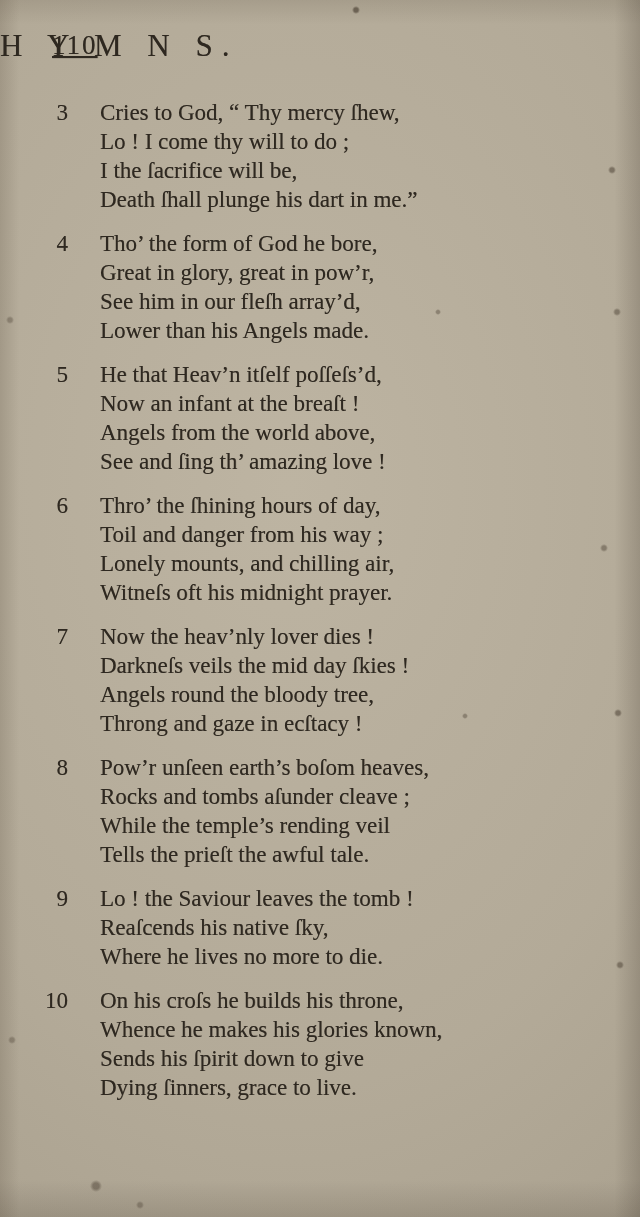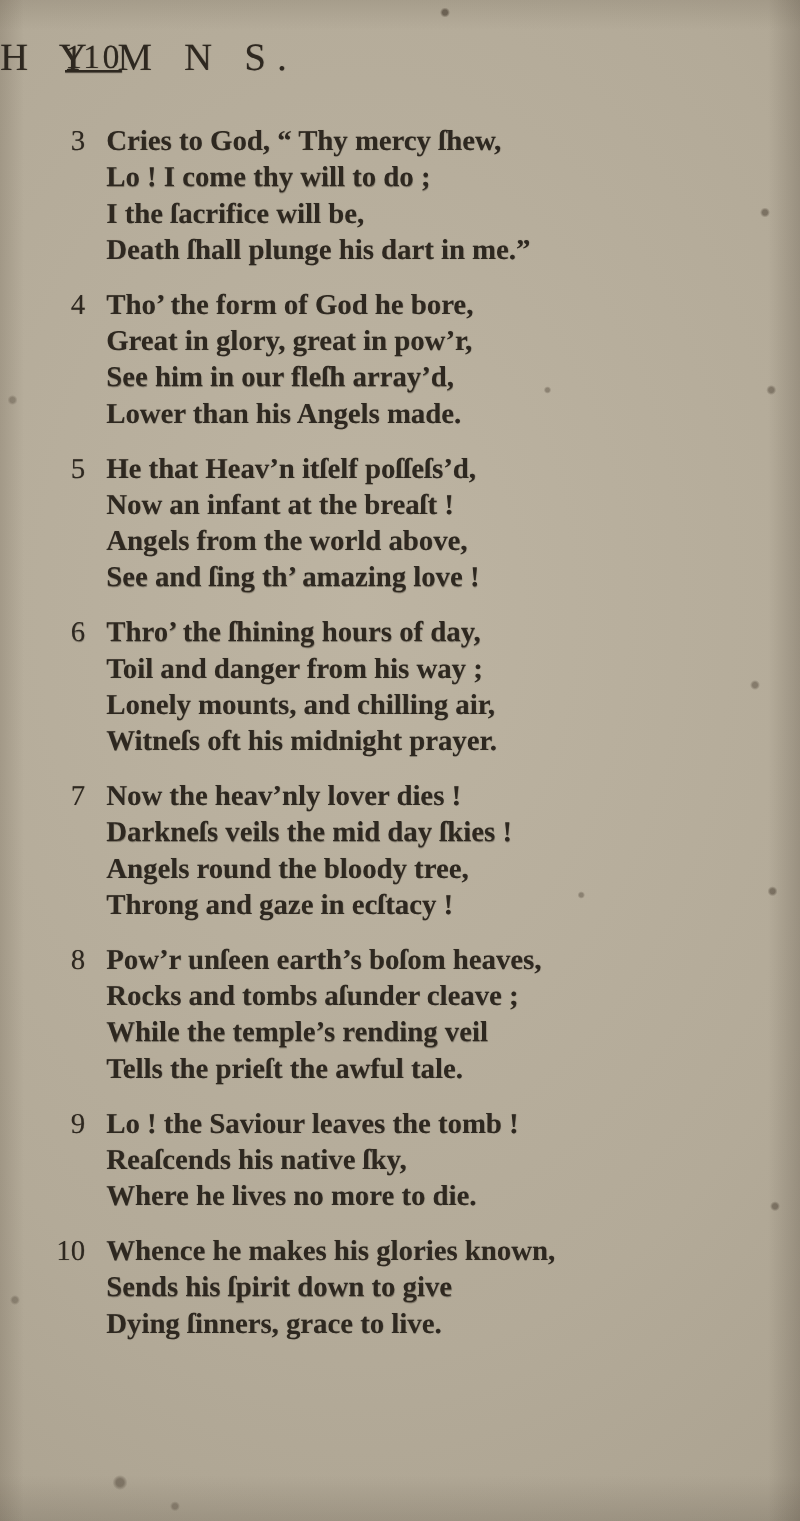--- a/index.html
+++ b/index.html
@@ -62,22 +62,21 @@
     margin-bottom:15px;
   }
   .num{
     width:68px;
     text-align:right;
     flex:0 0 68px;
     font-size:23px;
     line-height:29px;
   }
   .lines{
-    margin-left:17px;
-    font-weight:bold;
+    margin-left:32px;
   }
   .line{
     font-size:23px;
     line-height:29px;
     white-space:pre;
   }
 </style>
 </head>
 <body>
 
@@ -145,19 +144,20 @@
         <div class="num ink">9</div>
         <div class="lines">
           <div class="line ink">Lo ! the Saviour leaves the tomb !</div>
           <div class="line ink">Reaſcends his native ſky,</div>
           <div class="line ink">Where he lives no more to die.</div>
         </div>
       </div>
       <div class="stanza">
         <div class="num ink">10</div>
         <div class="lines">
+          <div class="line ink">On his croſs he builds his throne,</div>
           <div class="line ink">Whence he makes his glories known,</div>
           <div class="line ink">Sends his ſpirit down to give</div>
           <div class="line ink">Dying ſinners, grace to live.</div>
         </div>
       </div>
     </div>
 </div>
 
 </body></html>

